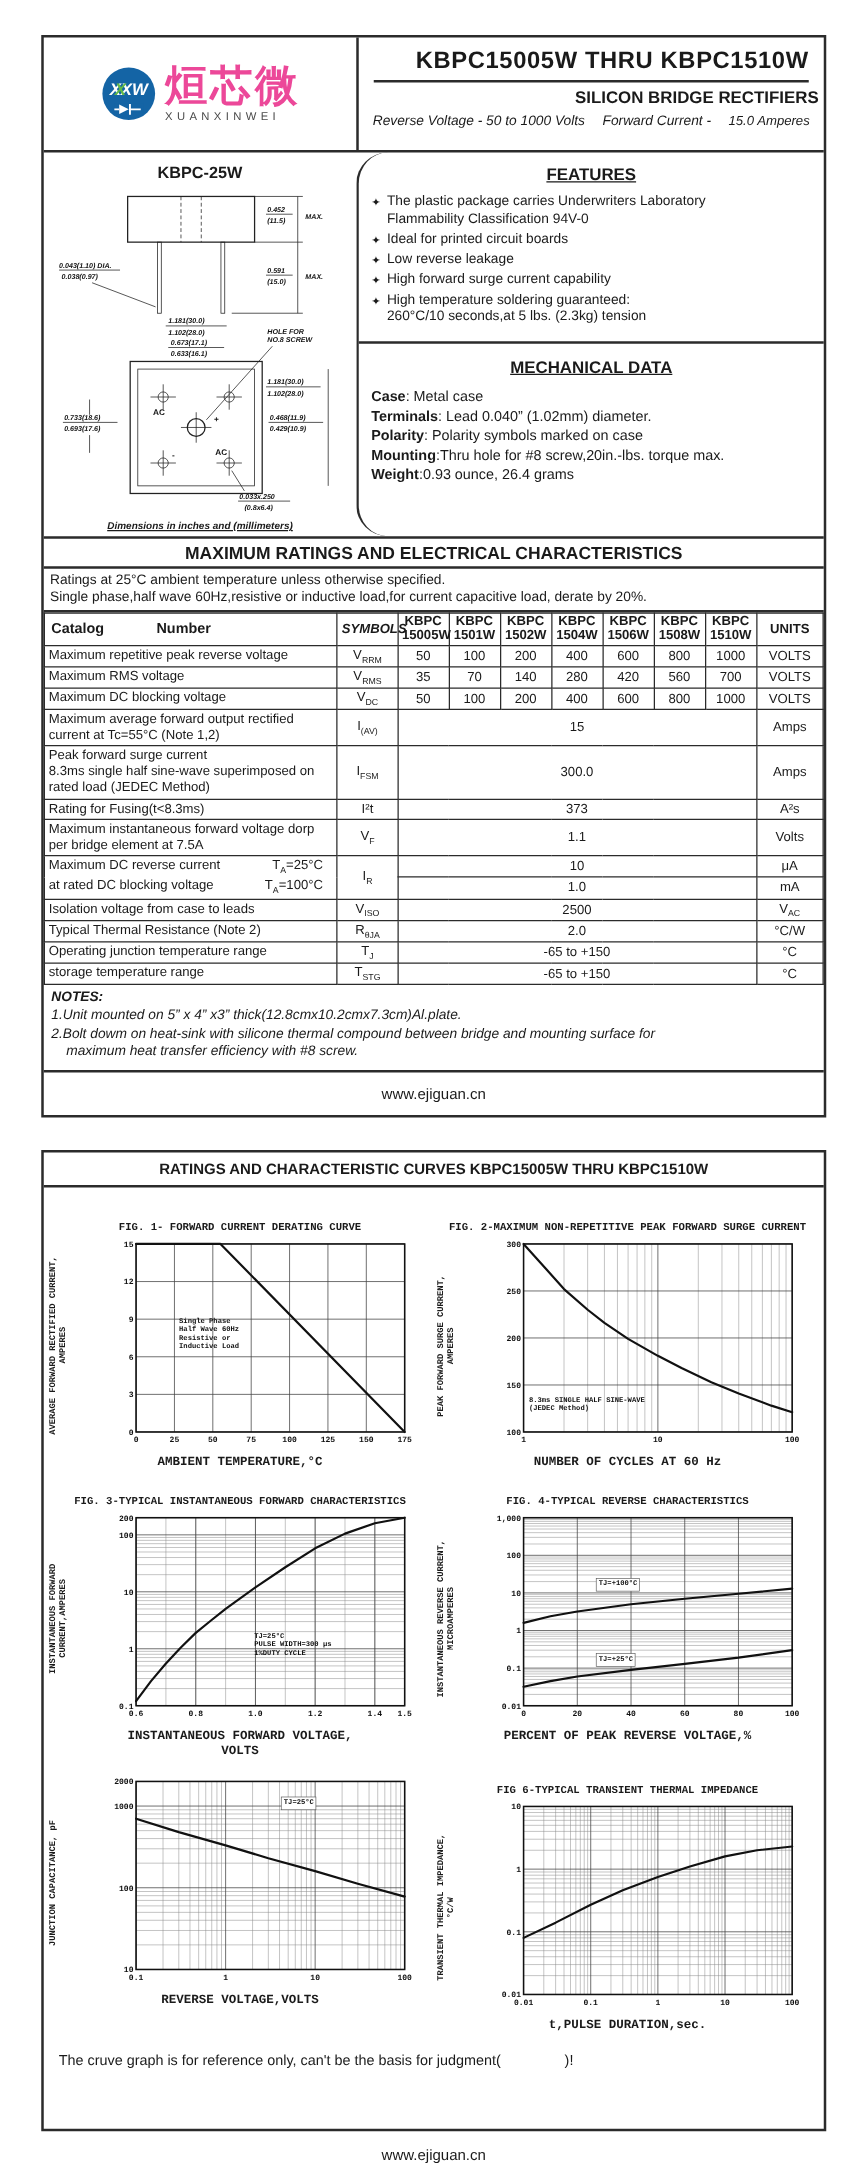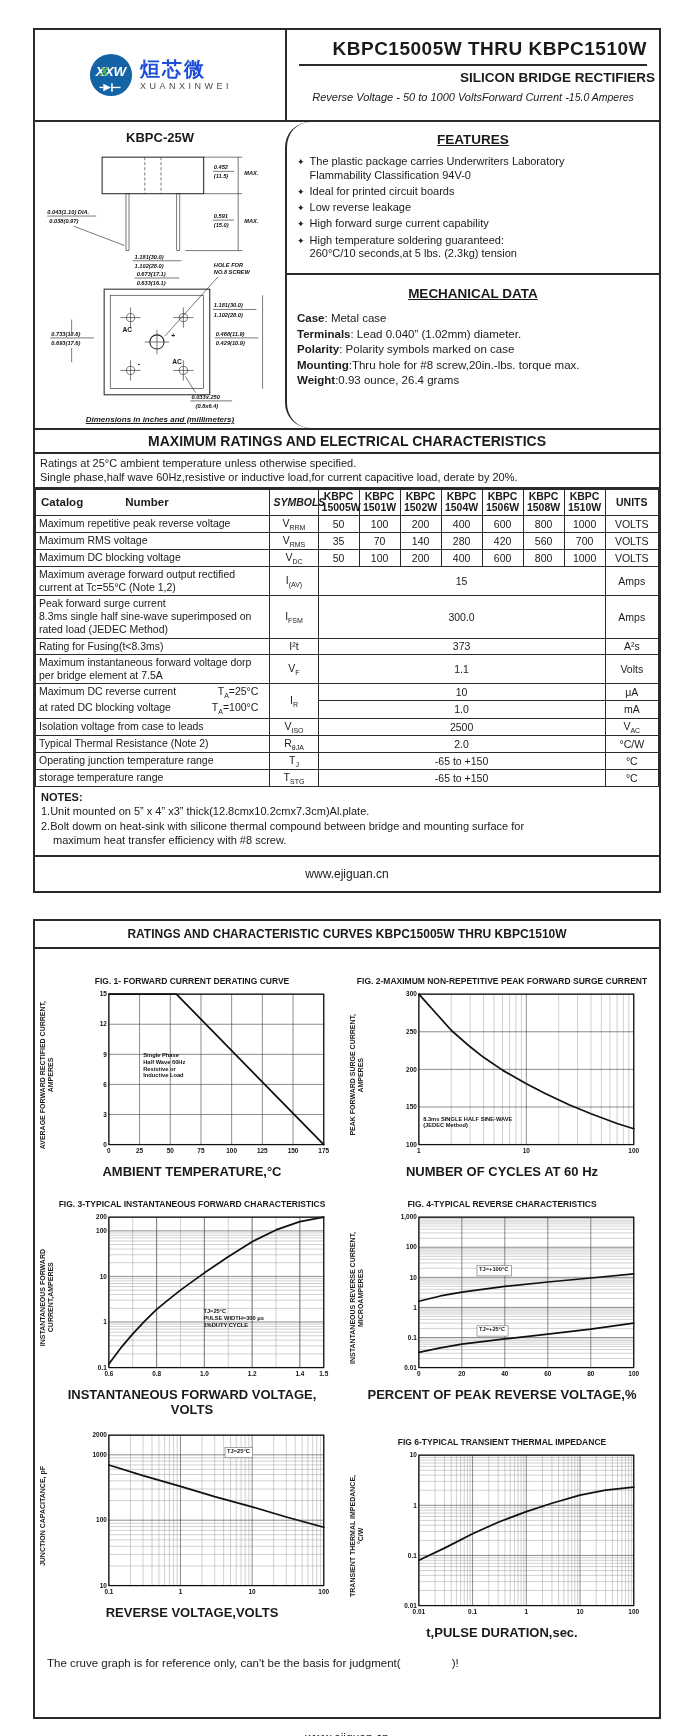--- a/index.html
+++ b/index.html
@@ -4,26 +4,26 @@
 <style>
   html,body{margin:0;padding:0;background:#fff;}
   body{width:694px;height:1736px;font-family:"Liberation Sans",sans-serif;color:#1a1a1a;position:relative;}
   .page{margin-left:33px;width:628px;border:2px solid #2b2b2b;background:#fff;box-sizing:border-box;}
   #page1{margin-top:28px;}
   #page2{margin-top:26px;}
   
   .hdr{display:flex;border-bottom:2px solid #2b2b2b;}
   .logo-cell{width:242px;display:flex;align-items:center;justify-content:center;gap:6px;padding:22px 4px;}
   .logo-txt{display:flex;flex-direction:column;line-height:1;}
-  .brand-cn{font-size:20px;font-weight:bold;color:#1d4ed8;letter-spacing:2px;}
+  .brand-cn{font-size:34px;font-weight:bold;color:#ec4899;letter-spacing:2px;}
   .brand-en{font-size:9px;letter-spacing:3.5px;color:#4a4a4a;margin-top:3px;}
   .title-cell{flex:1;border-left:2px solid #2b2b2b;text-align:right;padding:6px 4px 4px;}
   .doc-title{font-size:19px;font-weight:bold;letter-spacing:.5px;border-bottom:2px solid #2b2b2b;padding-bottom:4px;margin:2px 8px 4px;}
   .doc-sub{font-size:13.5px;font-weight:bold;margin-top:4px;}
-  .doc-tag{font-size:11px;font-style:italic;margin-top:6px;display:flex;justify-content:center;align-items:baseline;}
+  .doc-tag{font-size:11px;font-style:italic;margin-top:6px;display:flex;justify-content:center;gap:14px;align-items:baseline;}
   .doc-tag .amp{font-size:10.5px;}
   
   .mid{display:flex;border-bottom:2px solid #2b2b2b;}
   .pkg-col{width:250px;box-sizing:border-box;padding:4px 2px;}
   .pkg-name{text-align:center;font-weight:bold;font-size:13px;margin:4px 0 2px;}
   .pkg-cap{text-align:center;font-size:8px;font-style:italic;font-weight:bold;margin-top:2px;text-decoration:underline;}
   .feat-col{flex:1;border-left:2px solid #2b2b2b;display:flex;flex-direction:column;border-radius:25px;}
   .feat-box{padding:6px 10px 10px;border-bottom:2px solid #2b2b2b;}
   .sec-title{text-align:center;font-size:13.5px;font-weight:bold;text-decoration:underline;margin:4px 0 8px;}
   ul.feat{list-style:none;margin:0;padding:0;font-size:11px;}
@@ -41,34 +41,34 @@
   .cat-h{display:flex;gap:42px;font-size:11.5px;font-weight:bold;padding-left:2px;}
   .sym-h{font-style:italic;font-size:9px;text-align:center;}
   .part-h{font-size:9px;line-height:1.1;}
   .units-h{text-align:center;font-size:11px;}
   td.param{white-space:pre-line;line-height:1.25;}
   td.val,td.sym{text-align:center;}
   td.unit{text-align:center;}
   sub{font-size:7px;}
   .dline{display:flex;justify-content:space-between;padding-right:8px;}
   
-  .notes{font-size:11px;padding:3px 6px 8px;line-height:1.3;border-bottom:2px solid #2b2b2b;}
+  .notes{font-size:11px;padding:3px 6px 8px;line-height:1.3;border-bottom:2px solid #2b2b2b;font-style:italic;}
   .notes .nt{font-weight:bold;}
   .indent{padding-left:12px;}
   .foot{ text-align:center;font-size:12px;padding:10px 0;}
   .foot2{text-align:center;font-size:12px;margin-top:12px;}
   
   .p2-banner{font-size:12px;font-weight:bold;text-align:center;padding:6px 0;border-bottom:2px solid #2b2b2b;}
   .figs{display:grid;grid-template-columns:1fr 1fr;padding:10px 2px 0;}
-  .fig{padding:8px 2px 2px;}
+  .fig{padding:8px 2px 2px;font-family:Liberation Mono, monospace;}
   .fig-title{font-size:8.5px;font-weight:bold;text-align:center;min-height:20px;display:flex;align-items:flex-end;justify-content:center;line-height:1.15;}
   .fig-body{display:flex;align-items:center;}
   .fig-ylab{writing-mode:vertical-rl;transform:rotate(180deg);font-size:7px;font-weight:bold;text-align:center;white-space:pre-line;width:22px;line-height:1.15;}
   .fig-svg{flex:1;height:176px;}
-  .fig-xlab{font-size:13px;font-weight:bold;text-align:center;white-space:pre-line;margin-top:1px;line-height:1.2;}
+  .fig-xlab{font-size:10px;font-weight:bold;text-align:center;white-space:pre-line;margin-top:1px;line-height:1.2;}
   .disclaimer{font-size:11.5px;padding:14px 12px 48px;white-space:pre;}
   
   .ln{fill:none;stroke:#222;stroke-width:1;}
   .thin{fill:none;stroke:#222;stroke-width:.6;}
   .dsh{fill:none;stroke:#222;stroke-width:.6;stroke-dasharray:3 2;}
   text.dim{font-size:5.6px;font-style:italic;font-weight:bold;fill:#111;}
   text.term{font-size:6.5px;font-weight:bold;fill:#111;}
 </style>
 </head>
 <body>

